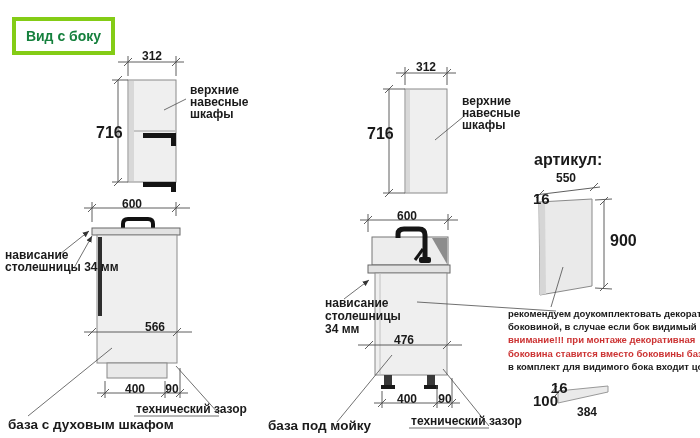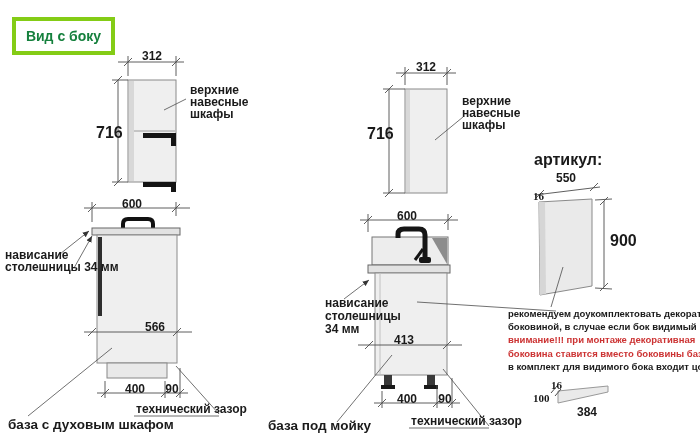--- a/index.html
+++ b/index.html
@@ -4,21 +4,21 @@
 <style>
   html,body{margin:0;padding:0;background:#fff;}
   .canvas{position:relative;width:700px;height:438px;background:#ffffff;
           font-family:"Liberation Sans",sans-serif;overflow:hidden;}
   .canvas svg{position:absolute;left:0;top:0;}
   .lbl{position:absolute;color:#1a1a1a;font-weight:bold;white-space:nowrap;}
   .dim{font-size:12px;transform:translateX(-50%);}
   .dimL{font-size:16px;}
   .small{font-size:12px;line-height:12px;}
   .wrap{white-space:normal;width:92px;}
-  .tiny{font-size:11px;font-family:Liberation Serif, serif;}
+  .tiny{font-size:15px;}
   .caption{font-size:13.5px;}
   .titlebox{position:absolute;left:12px;top:17px;width:95px;height:30px;
             border:4px solid #84cc16;display:flex;align-items:center;justify-content:center;
             font-size:14px;font-weight:bold;color:#15803d;}
   .note{position:absolute;left:508px;top:307px;font-size:9.5px;font-weight:bold;
         line-height:13.2px;color:#1a1a1a;}
   .note div{white-space:nowrap;}
   .red{color:#cc3333;}
   .ml{line-height:13px;}
 </style>
@@ -186,21 +186,21 @@
 
   <div class="lbl dim" style="left:426px;top:60px;">312</div>
   <div class="lbl dimL" style="left:367px;top:125px;">716</div>
   <div class="lbl small wrap" style="left:462px;top:95px;">верхние навесные шкафы</div>
   <div class="lbl dim" style="left:407px;top:209px;">600</div>
   <div class="lbl small ml" style="left:325px;top:297px;">
     <div>нависание</div>
     <div>столешницы</div>
     <div>34 мм</div>
   </div>
-  <div class="lbl dim" style="left:404px;top:333px;">413</div>
+  <div class="lbl dim" style="left:404px;top:333px;">476</div>
   <div class="lbl dim" style="left:407px;top:392px;">400</div>
   <div class="lbl dim" style="left:445px;top:392px;">90</div>
   <div class="lbl small" style="left:411px;top:415px;">технический зазор</div>
   <div class="lbl caption" style="left:268px;top:418px;">база под мойку</div>
 
   <div class="lbl dimL" style="left:534px;top:151px;">артикул:</div>
   <div class="lbl dim" style="left:566px;top:171px;">550</div>
   <div class="lbl tiny" style="left:533px;top:190px;">16</div>
   <div class="lbl dimL" style="left:610px;top:232px;">900</div>
 

